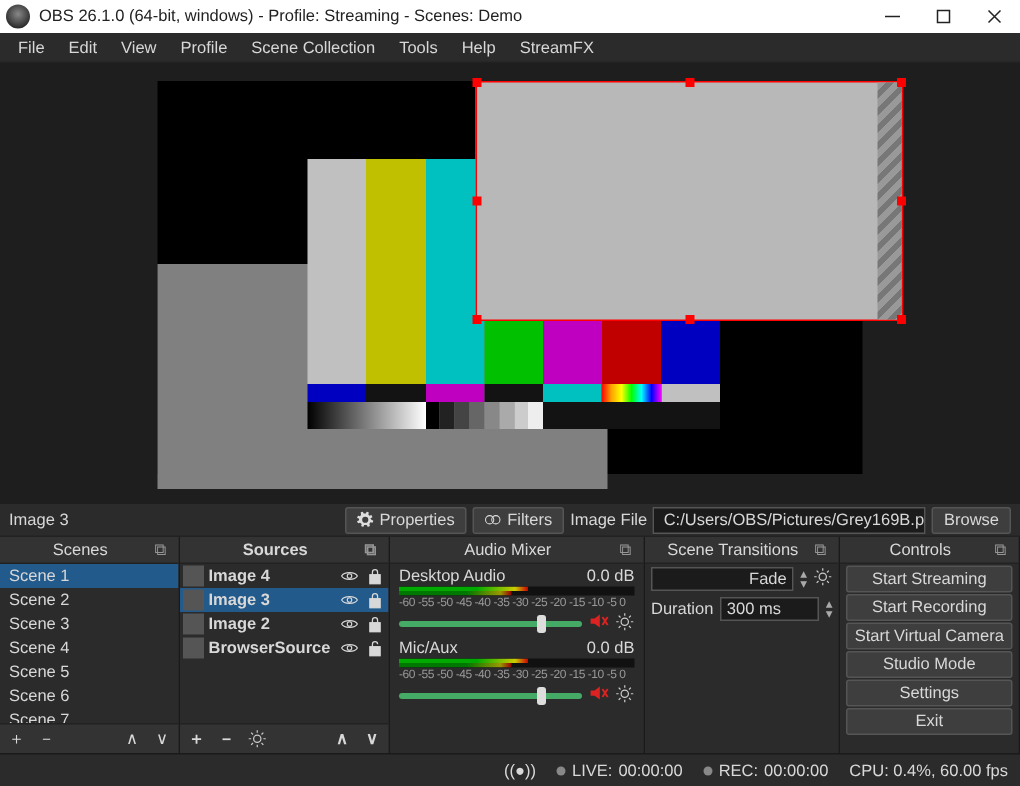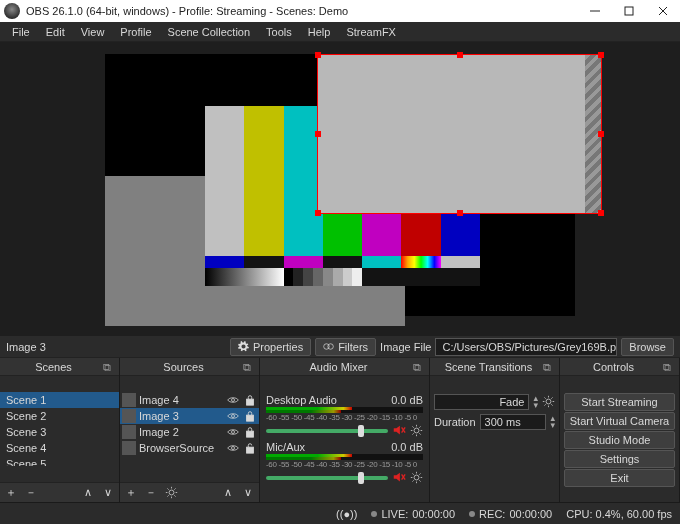--- a/index.html
+++ b/index.html
@@ -35,33 +35,33 @@
 
 
 .toolbar { height: 22px; display: flex; align-items: center; gap: 4px; padding: 0 6px; background: #2b2b2b; border-bottom: 1px solid #222; }
 .toolbar .sel-label { flex: 0 0 220px; }
 .tbtn { background: #3e3e3e; border: 1px solid #555; padding: 2px 7px; border-radius: 2px; display: flex; align-items: center; gap: 4px; cursor: default; }
 .tbtn svg { width: 11px; height: 11px; fill: #d8d8d8; }
 .toolbar .field { background: #1b1b1b; border: 1px solid #555; padding: 2px 6px; flex: 1; min-width: 0; overflow: hidden; white-space: nowrap; }
 
 
 .docks { height: 144px; display: flex; background: #2b2b2b; }
-.dock { display: flex; flex-direction: column; border-right: 1px solid #1a1a1a; gap: 16px; }
+.dock { display: flex; flex-direction: column; border-right: 1px solid #1a1a1a; }
 .dock-head { height: 18px; background: #333; display: flex; align-items: center; padding: 0 4px; border-bottom: 1px solid #222; }
 .dock-head .dt { flex: 1; text-align: center; }
 .dock-head .pop { width: 12px; height: 12px; opacity: .6; }
 .dock-body { flex: 1; overflow: hidden; background: #2b2b2b; }
 .dock-foot { height: 20px; background: #333; display: flex; align-items: center; padding: 0 2px; gap: 2px; border-top: 1px solid #222; }
 .dock-foot .fb { width: 18px; height: 16px; display: flex; align-items: center; justify-content: center; color: #d8d8d8; }
 
 .scenes { width: 120px; }
 .scenes .item { padding: 2px 6px; cursor: default; }
 .scenes .item.sel { background: #225a8c; }
 
-.sources { width: 140px; }
+.sources { width: 140px; font-weight: bold; }
 .src-row { display: flex; align-items: center; height: 16px; padding: 0 2px; gap: 3px; }
 .src-row.sel { background: #225a8c; }
 .src-row .sic { width: 14px; height: 14px; background: #555; }
 .src-row .sname { flex: 1; overflow: hidden; }
 .src-row .eye, .src-row .lock { width: 14px; height: 14px; display: flex; align-items: center; justify-content: center; }
 .src-row .eye svg, .src-row .lock svg { width: 12px; height: 12px; stroke: #d8d8d8; fill: none; stroke-width: 1; }
 .src-row .lock svg { fill: #d8d8d8; }
 
 .mixer { flex: 1; min-width: 0; }
 .mixer .chan { padding: 2px 6px 0 6px; }
@@ -388,20 +388,21 @@
     </div>
   </div>
 
   <div class="dock ctrls">
     <div class="dock-head">
         <div class="dt">Controls</div>
         <div class="pop">⧉</div>
       </div>
     <div class="dock-body" id="controls-body">
         <div class="cbtn">Start Streaming</div>
+        <div class="cbtn">Start Recording</div>
         <div class="cbtn">Start Virtual Camera</div>
         <div class="cbtn">Studio Mode</div>
         <div class="cbtn">Settings</div>
         <div class="cbtn">Exit</div>
       </div>
   </div>
 
 </div>
 
 <div class="statusbar">

